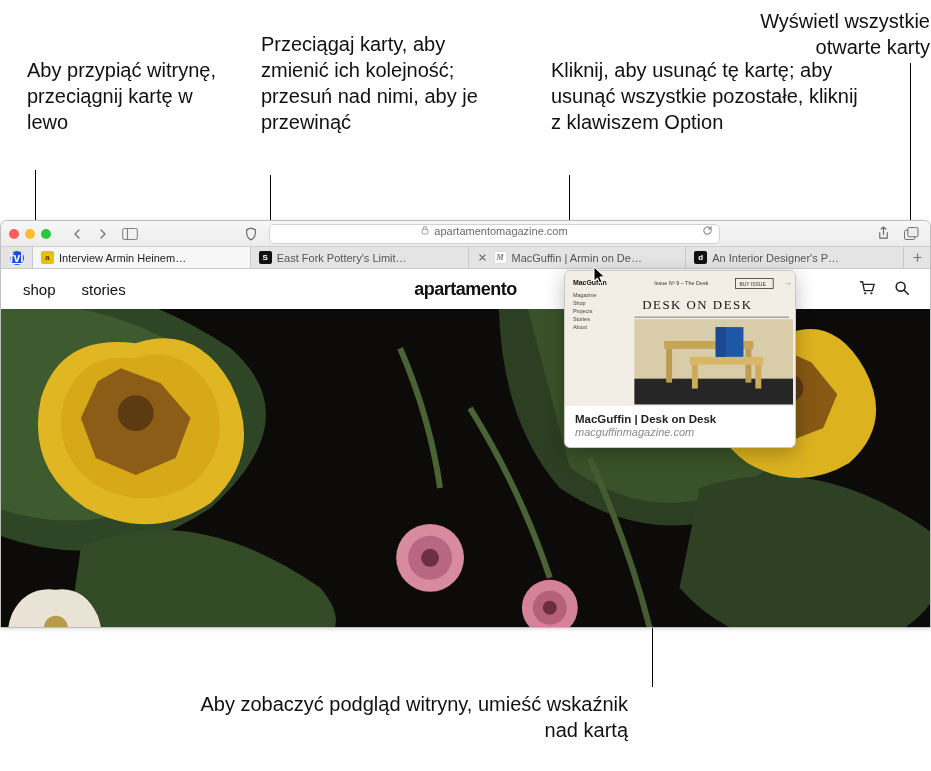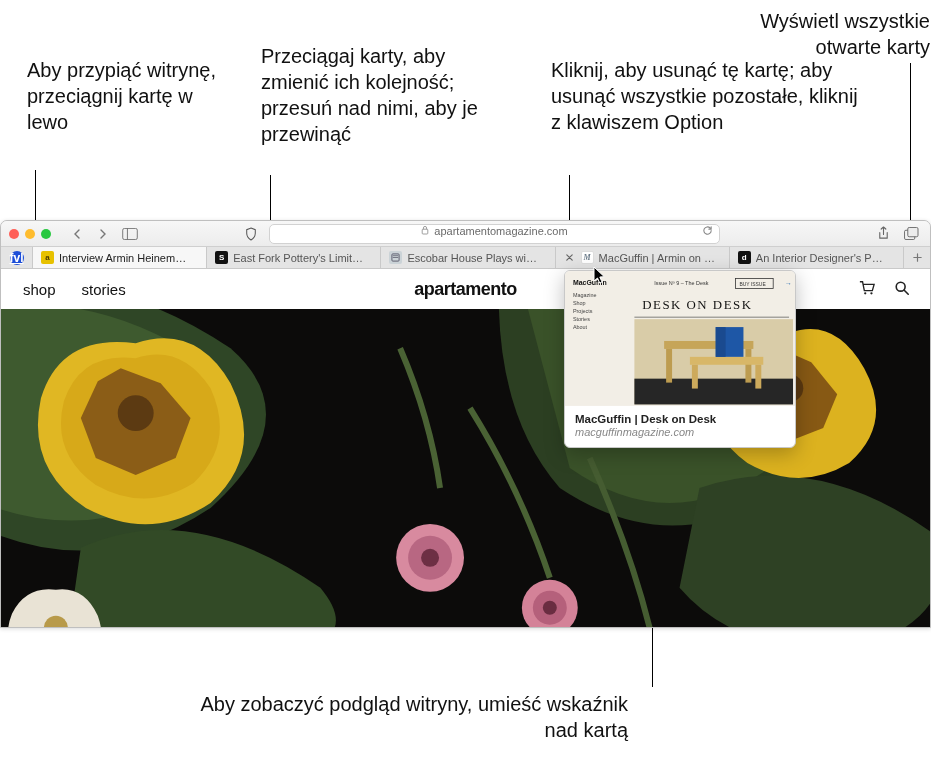--- a/index.html
+++ b/index.html
@@ -206,21 +206,21 @@
     position:absolute;
     left: 593px; top: 266px;
     width:14px;height:18px;
     z-index:60;
   }
 </style>
 </head>
 <body>
 
 <div class="callout" style="left:27px;top:57px;width:190px;">Aby przypiąć witrynę, przeciągnij kartę w lewo</div>
-<div class="callout" style="left:261px;top:31px;width:250px;margin-top:12px;">Przeciągaj karty, aby zmienić ich kolejność; przesuń nad nimi, aby je przewinąć</div>
+<div class="callout" style="left:261px;top:31px;width:250px;">Przeciągaj karty, aby zmienić ich kolejność; przesuń nad nimi, aby je przewinąć</div>
 <div class="callout" style="left:551px;top:57px;width:320px;">Kliknij, aby usunąć tę kartę; aby usunąć wszystkie pozostałe, kliknij z klawiszem Option</div>
 <div class="callout" style="left:690px;top:8px;width:240px;text-align:right;">Wyświetl wszystkie otwarte karty</div>
 <div class="callout" style="left:198px;top:691px;width:430px;text-align:right;">Aby zobaczyć podgląd witryny, umieść wskaźnik nad kartą</div>
 
 <div class="callout-line" style="left:35px;top:170px;width:1px;height:70px;"></div>
 <div class="callout-line" style="left:270px;top:175px;width:1px;height:66px;"></div>
 <div class="callout-line" style="left:569px;top:175px;width:1px;height:78px;"></div>
 <div class="callout-line" style="left:910px;top:63px;width:1px;height:163px;"></div>
 <div class="callout-line" style="left:652px;top:444px;width:1px;height:243px;"></div>
 
@@ -286,30 +286,20 @@
     <div class="pinned-tab">
       <div class="fav">fvl</div>
     </div>
     <div class="tab active">
       <div class="fav" style="background:#e7c100;color:#4a3a00;">a</div>
       <span class="label">Interview Armin Heinem…</span>
     </div>
     <div class="tab">
       <div class="fav" style="background:#111;color:#fff;">S</div>
       <span class="label">East Fork Pottery's Limit…</span>
-    </div>
-    <div class="tab">
-      <div class="fav" style="background:#cbd3d7;">
-        <svg viewBox="0 0 10 10" width="9" height="9">
-            <rect x="1" y="1" width="8" height="8" rx="1" fill="none" stroke="#556"></rect>
-            <line x1="2" y1="3" x2="8" y2="3" stroke="#556" stroke-width="0.8"></line>
-            <line x1="2" y1="5" x2="8" y2="5" stroke="#556" stroke-width="0.8"></line>
-          </svg>
-      </div>
-      <span class="label">Escobar House Plays wi…</span>
     </div>
     <div class="tab hovered">
       <span class="close">
         <svg viewBox="0 0 10 10" width="9" height="9">
             <path d="M2 2l6 6M8 2l-6 6" stroke="currentColor" stroke-width="1.3" stroke-linecap="round"></path>
           </svg>
       </span>
       <div class="fav" style="background:#fff;color:#6a7a88;border:1px solid #ddd;font-style:italic;font-family:Georgia,serif;">M</div>
       <span class="label">MacGuffin | Armin on De…</span>
     </div>

